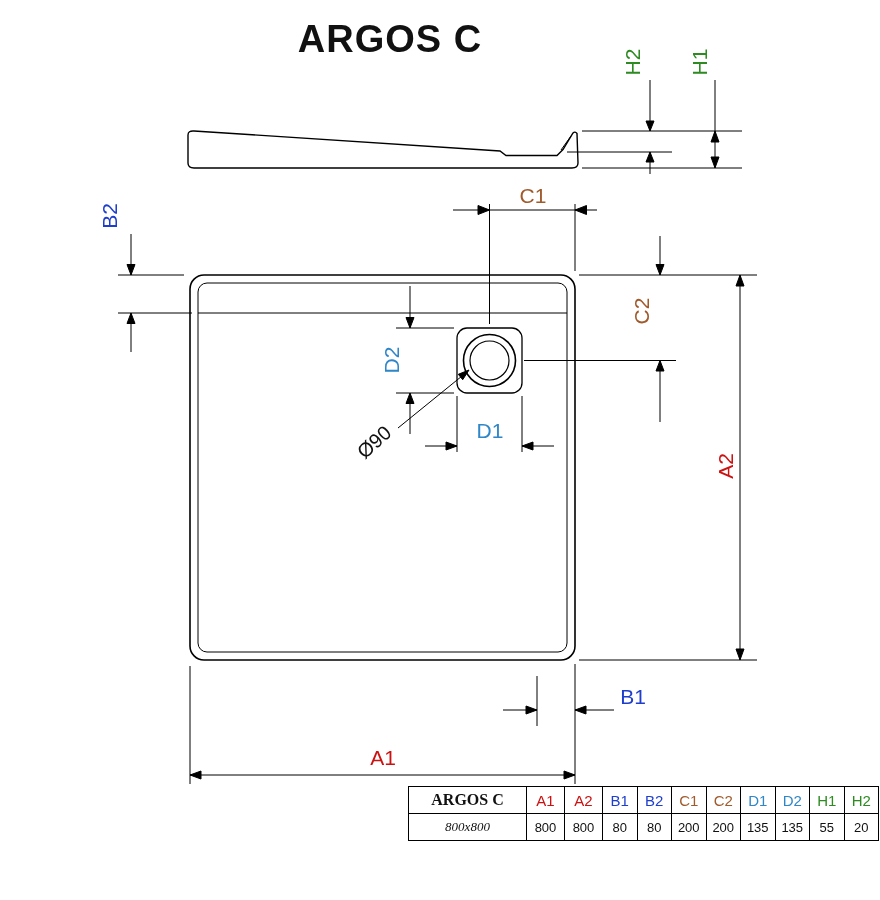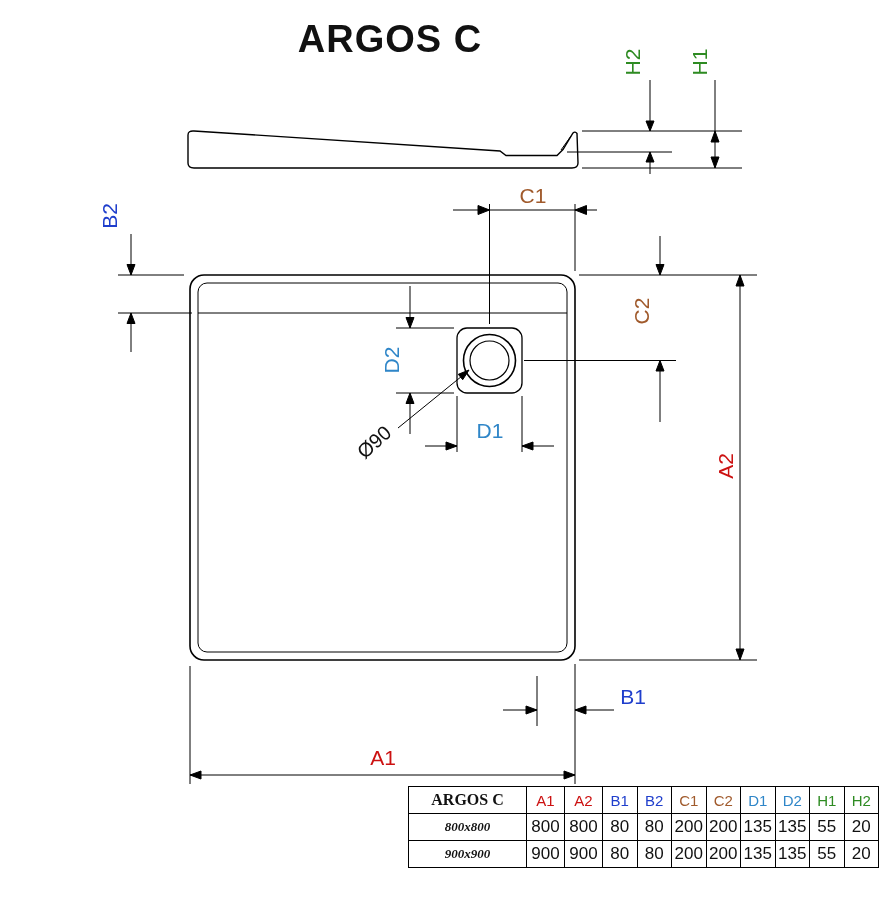--- a/index.html
+++ b/index.html
@@ -9,24 +9,24 @@
   .title{position:absolute;left:240px;top:18px;width:300px;text-align:center;
          font-size:38px;font-weight:600;letter-spacing:1px;color:#111;}
   .dim-label{position:absolute;width:70px;height:26px;line-height:26px;text-align:center;
              font-size:21px;font-weight:500;}
   .rot{transform:rotate(-90deg);}
   .diag{transform:rotate(-42deg);font-size:20px;color:#111;}
   
   #spec-table{position:absolute;left:408px;top:786px;}
   #spec-table table{border-collapse:collapse;table-layout:fixed;width:470px;}
   #spec-table td{border:1px solid #000;text-align:center;padding:0;height:26px;
-                 font-size:17px;color:#111;background:#fff;}
+                 font-size:13px;color:#111;background:#fff;}
   #spec-table td.th{font-size:15px;}
   #spec-table td.name{font-family:"Liberation Serif",serif;font-weight:700;font-size:16px;color:#111;}
-  #spec-table td.size{font-family:"Liberation Serif",serif;font-weight:700;font-style:italic;font-size:13px;}
+  #spec-table td.size{font-family:"Liberation Serif",serif;font-weight:400;font-style:italic;font-size:13px;}
   #spec-table col.c0{width:118px;} #spec-table col.cw{width:38px;} #spec-table col.cn{width:34.5px;}
 </style>
 </head>
 <body>
 
 <div id="canvas">
 
   <svg id="drawing" viewBox="0 0 880 900" xmlns="http://www.w3.org/2000/svg">
     <g stroke="#000" fill="none" stroke-width="1.4">
 
@@ -169,30 +169,17 @@
           <td>800</td>
           <td>80</td>
           <td>80</td>
           <td>200</td>
           <td>200</td>
           <td>135</td>
           <td>135</td>
           <td>55</td>
           <td>20</td>
         </tr>
-        <tr>
-          <td class="size">900x900</td>
-          <td>900</td>
-          <td>900</td>
-          <td>80</td>
-          <td>80</td>
-          <td>200</td>
-          <td>200</td>
-          <td>135</td>
-          <td>135</td>
-          <td>55</td>
-          <td>20</td>
-        </tr>
       </tbody>
     </table>
   </div>
 
 </div>
 
 </body></html>

